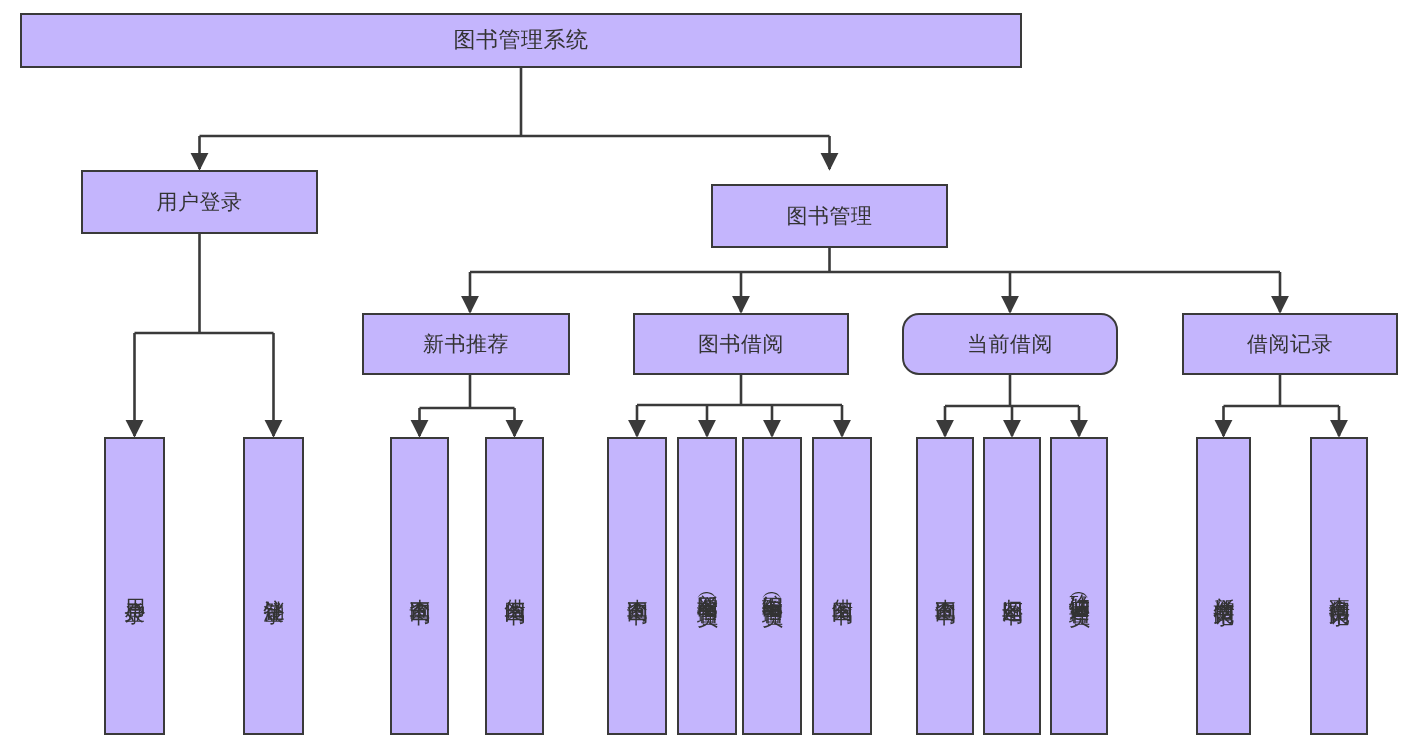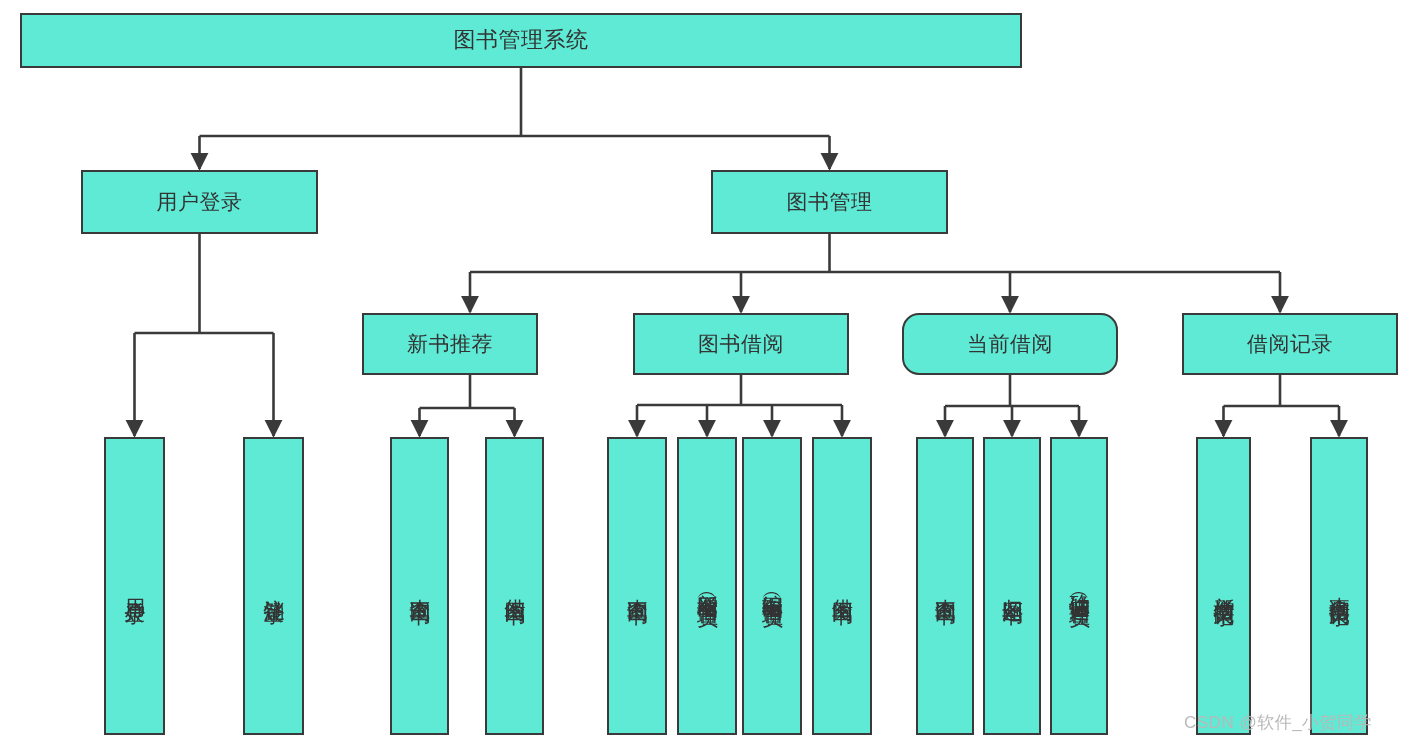--- a/index.html
+++ b/index.html
@@ -22,21 +22,21 @@
     position: absolute;
     left: 0;
     top: 0;
     width: 1405px;
     height: 747px;
   }
   .node {
     position: absolute;
     box-sizing: border-box;
     border: 2px solid #3a3a3a;
-    background: #5eead4;
+    background: #c4b5fd;
     color: #333333;
     display: flex;
     align-items: center;
     justify-content: center;
     text-align: center;
     z-index: 2;
   }
   .node.h {
     font-size: 21px;
     line-height: 1.1;
@@ -116,24 +116,24 @@
       </g>
   </svg>
 
   <div id="nodes-layer">
       <div class="node h root" style="left: 20px; top: 13px; width: 1002px; height: 55px;">
         <span class="txt">图书管理系统</span>
       </div>
       <div class="node h" style="left: 81px; top: 170px; width: 237px; height: 64px;">
         <span class="txt">用户登录</span>
       </div>
-      <div class="node h" style="left: 711px; top: 170px; width: 237px; height: 64px;">
+      <div class="node h" style="left: 711px; top: 184px; width: 237px; height: 64px;">
         <span class="txt">图书管理</span>
       </div>
-      <div class="node h" style="left: 362px; top: 313px; width: 176px; height: 62px;">
+      <div class="node h" style="left: 362px; top: 313px; width: 208px; height: 62px;">
         <span class="txt">新书推荐</span>
       </div>
       <div class="node h" style="left: 633px; top: 313px; width: 216px; height: 62px; text-align: right;">
         <span class="txt">图书借阅</span>
       </div>
       <div class="node h" style="left: 902px; top: 313px; width: 216px; height: 62px; border-radius: 17px;">
         <span class="txt">当前借阅</span>
       </div>
       <div class="node h" style="left: 1172px; top: 313px; width: 216px; height: 62px; margin-left: 10px;">
         <span class="txt">借阅记录</span>
@@ -172,14 +172,13 @@
         <span class="txt">确认归还（管理员）</span>
       </div>
       <div class="node v" style="left: 1196px; top: 437px; width: 55px; height: 298px;">
         <span class="txt">新增借阅记录</span>
       </div>
       <div class="node v" style="left: 1310px; top: 437px; width: 58px; height: 298px;">
         <span class="txt">查询借阅记录</span>
       </div>
     </div>
 
-  <div id="watermark">CSDN @软件_小贺同学</div>
 </div>
 
 </body></html>

